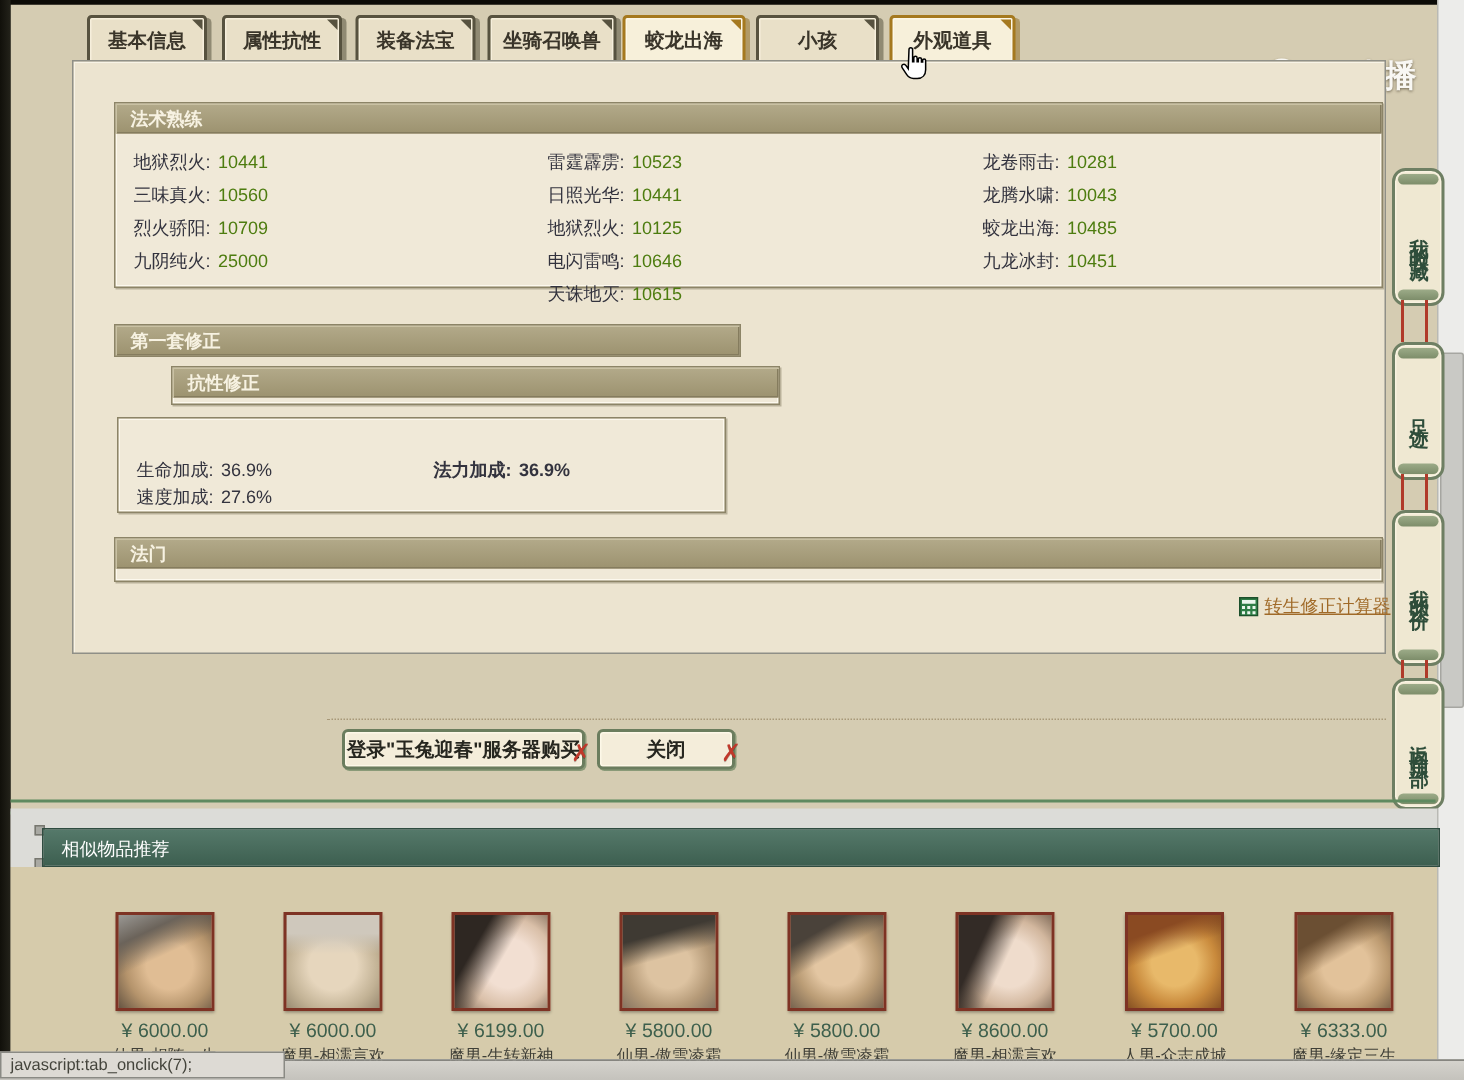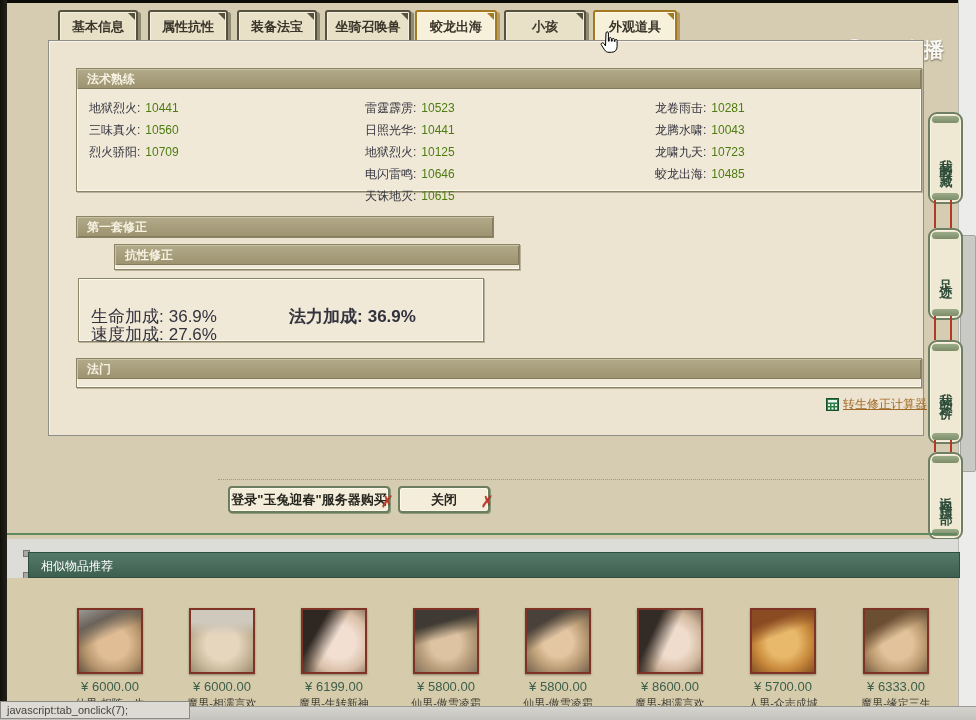--- a/index.html
+++ b/index.html
@@ -34,21 +34,21 @@
            font-weight:bold;font-size:12px;line-height:20px;padding-left:10px;
            box-shadow:inset 1px 1px 0 #c9c1a3, inset -1px -1px 0 #857c5e;}
   .barh{height:20px;background:linear-gradient(#b3aa8a,#9c926f);color:#f7f2e2;
            font-weight:bold;font-size:12px;line-height:20px;padding-left:10px;
            border:1px solid #8c8467;box-shadow:inset 1px 1px 0 #c9c1a3, inset -1px -1px 0 #857c5e;}
 
   .spell-col{position:absolute;top:28px;width:270px;}
   .spell-row{height:22px;font-size:12px;color:#33333e;display:flex;align-items:center;}
   .spell-row .v{margin-left:5px;color:#4d7c0f;}
 
-  .stat{font-size:17px;color:#33333e;position:absolute;}
+  .stat{font-size:12px;color:#33333e;position:absolute;}
   .stat .v{margin-left:5px;}
 
   .calc-link{display:flex;align-items:center;gap:4px;font-size:12px;color:#a06a28;cursor:pointer;}
   .calc-link .txt{text-decoration:underline;}
 
   .dotted-sep{border-top:1px dotted #a89878;}
 
   .scroll-btn{background:#f4edda;border:2px solid #6b7d5e;border-radius:4px;
       box-shadow:inset 0 0 0 1px #fdf8e8, 1px 1px 0 #8a9a78;
       display:flex;align-items:center;justify-content:center;
@@ -136,20 +136,24 @@
         <span class="v">10441</span>
       </div>
     <div class="spell-row">
         <span>三味真火:</span>
         <span class="v">10560</span>
       </div>
     <div class="spell-row">
         <span>烈火骄阳:</span>
         <span class="v">10709</span>
       </div>
+    <div class="spell-row">
+        <span>九阴纯火:</span>
+        <span class="v">25000</span>
+      </div>
   </div>
   <div class="spell-col" style="left:288px;">
     <div class="spell-row">
         <span>雷霆霹雳:</span>
         <span class="v">10523</span>
       </div>
     <div class="spell-row">
         <span>日照光华:</span>
         <span class="v">10441</span>
       </div>
@@ -169,26 +173,26 @@
   <div class="spell-col" style="left:578px;">
     <div class="spell-row">
         <span>龙卷雨击:</span>
         <span class="v">10281</span>
       </div>
     <div class="spell-row">
         <span>龙腾水啸:</span>
         <span class="v">10043</span>
       </div>
     <div class="spell-row">
-        <span>龙啸九天:</span>
-        <span class="v">10723</span>
-      </div>
-    <div class="spell-row">
         <span>蛟龙出海:</span>
         <span class="v">10485</span>
+      </div>
+    <div class="spell-row">
+        <span>九龙冰封:</span>
+        <span class="v">10451</span>
       </div>
   </div>
 </div>
 
 <div class="abs barh" style="left:76px;top:216px;width:406px;">第一套修正</div>
 
 <div class="abs gamebox" style="left:78px;top:244px;width:404px;height:24px;margin-left:36px;">
   <div class="gamebox-h">抗性修正</div>
 </div>
 

